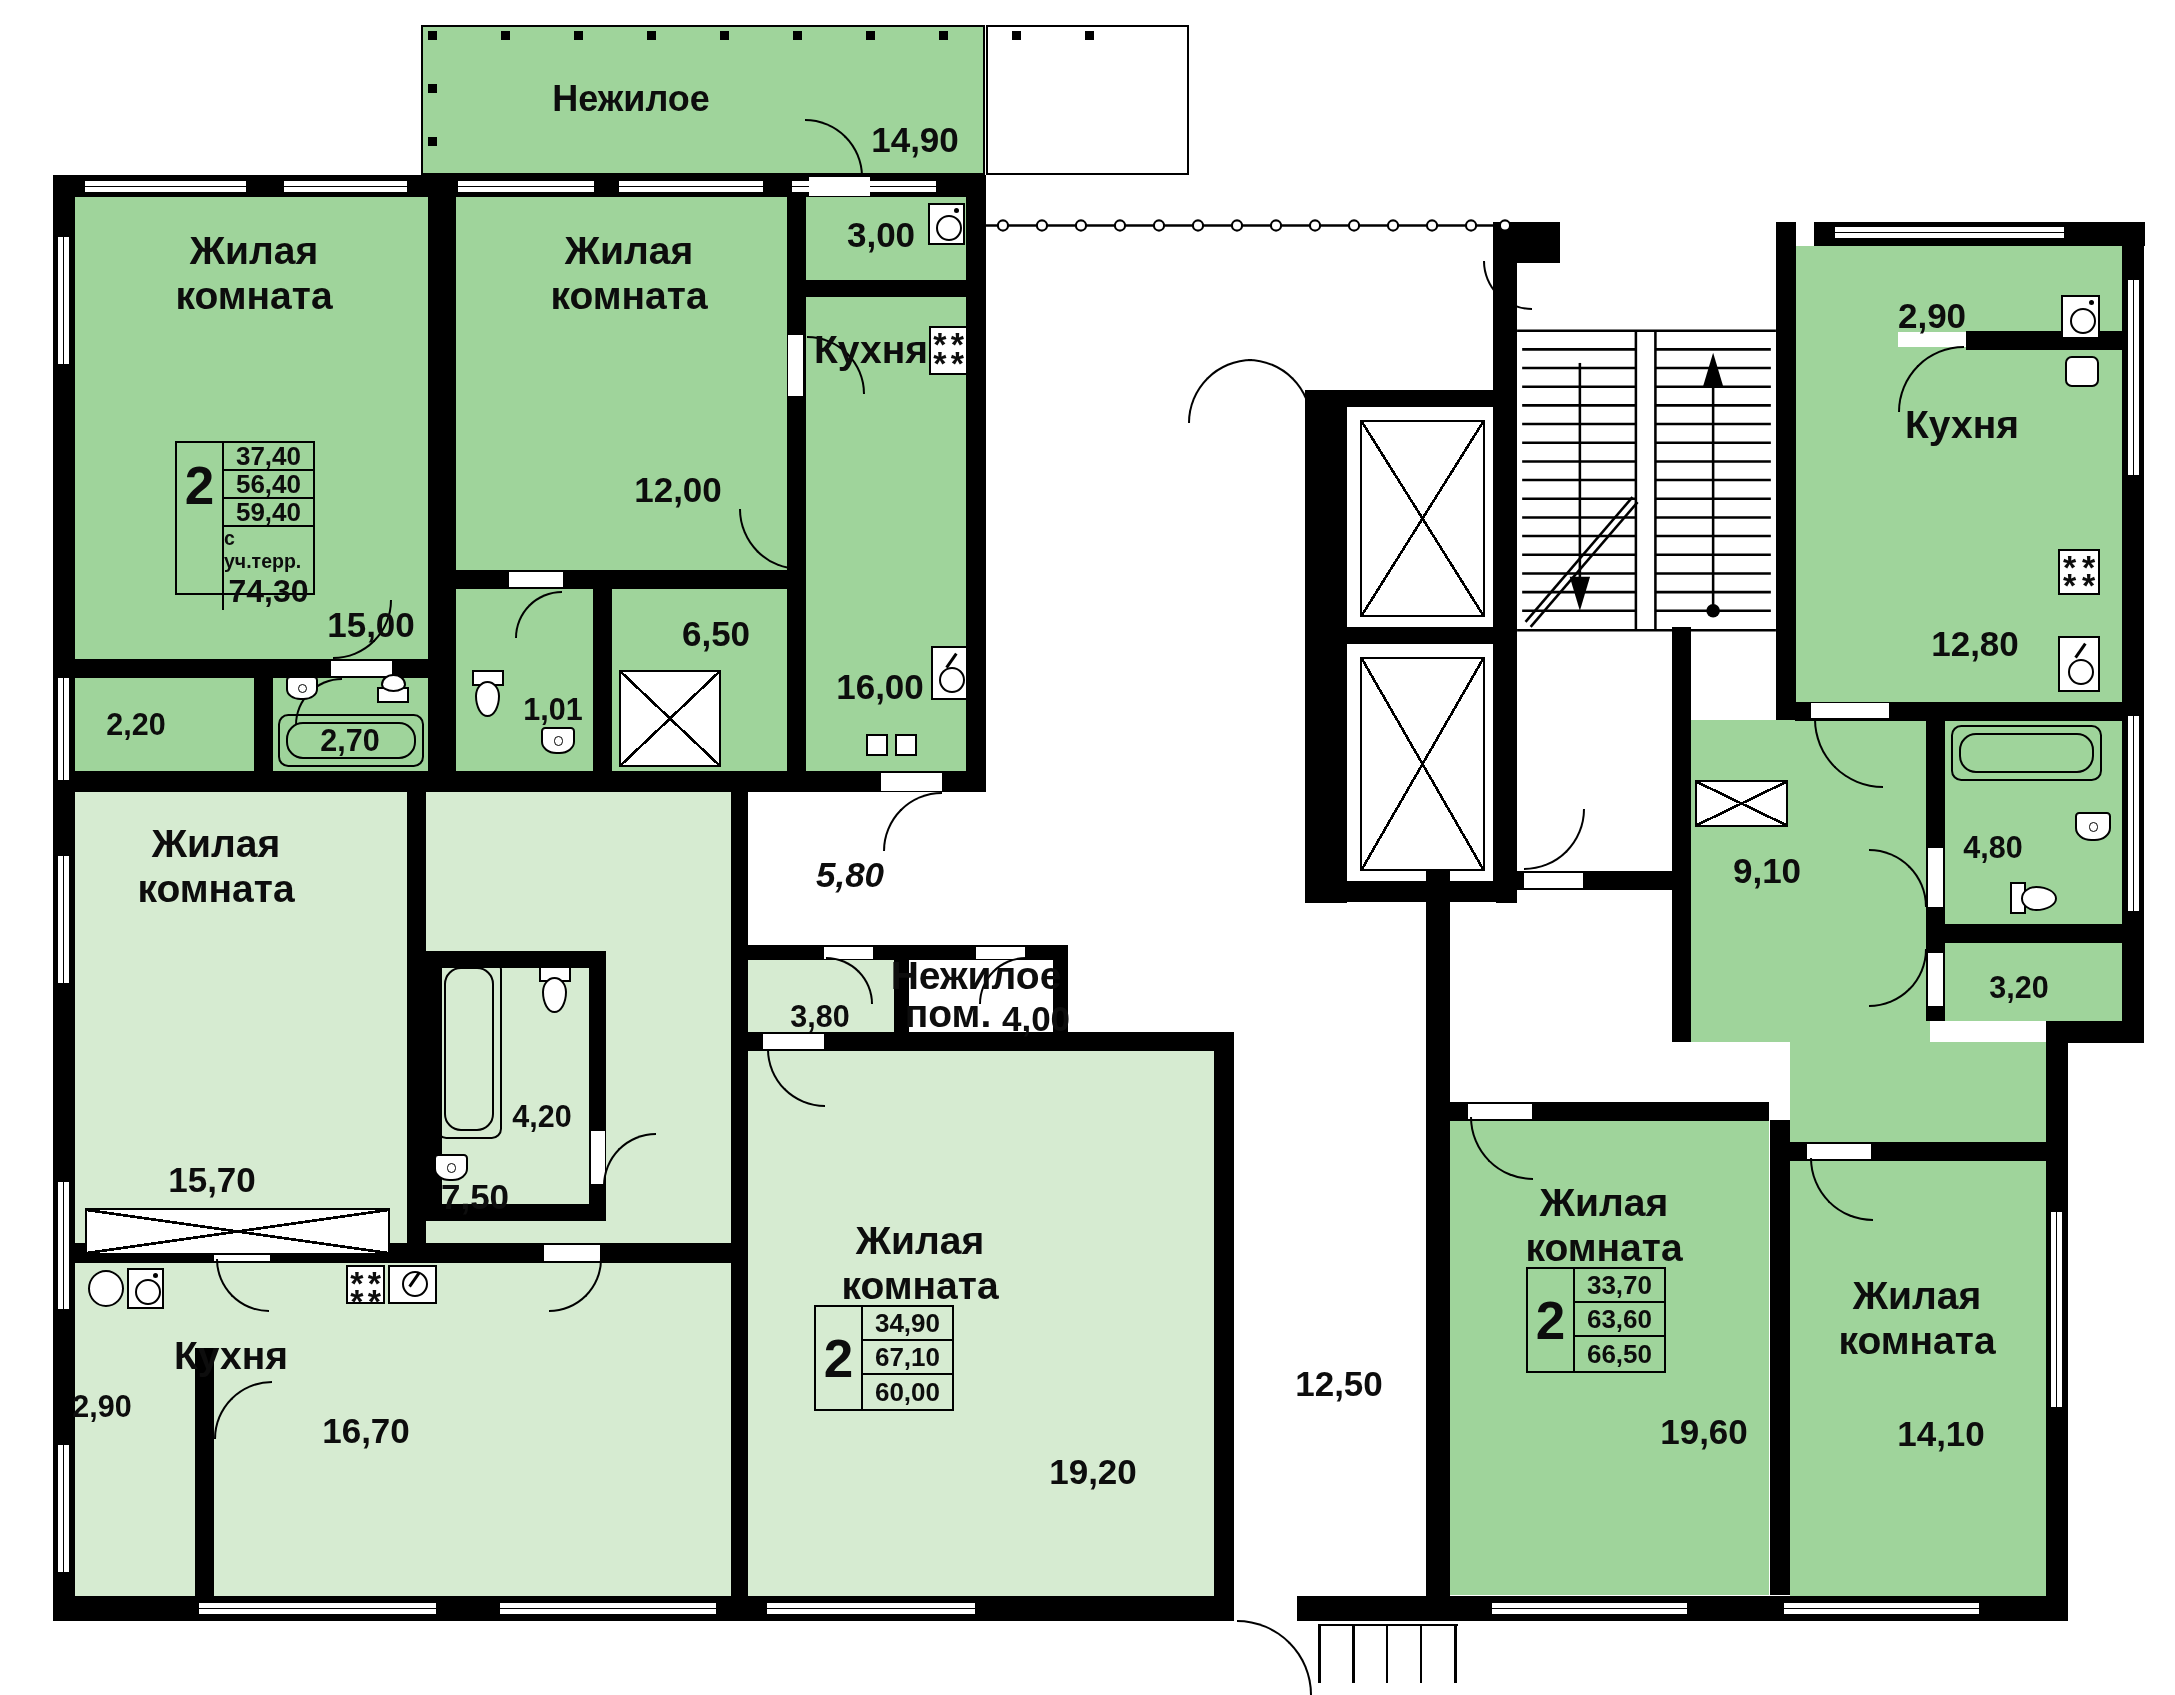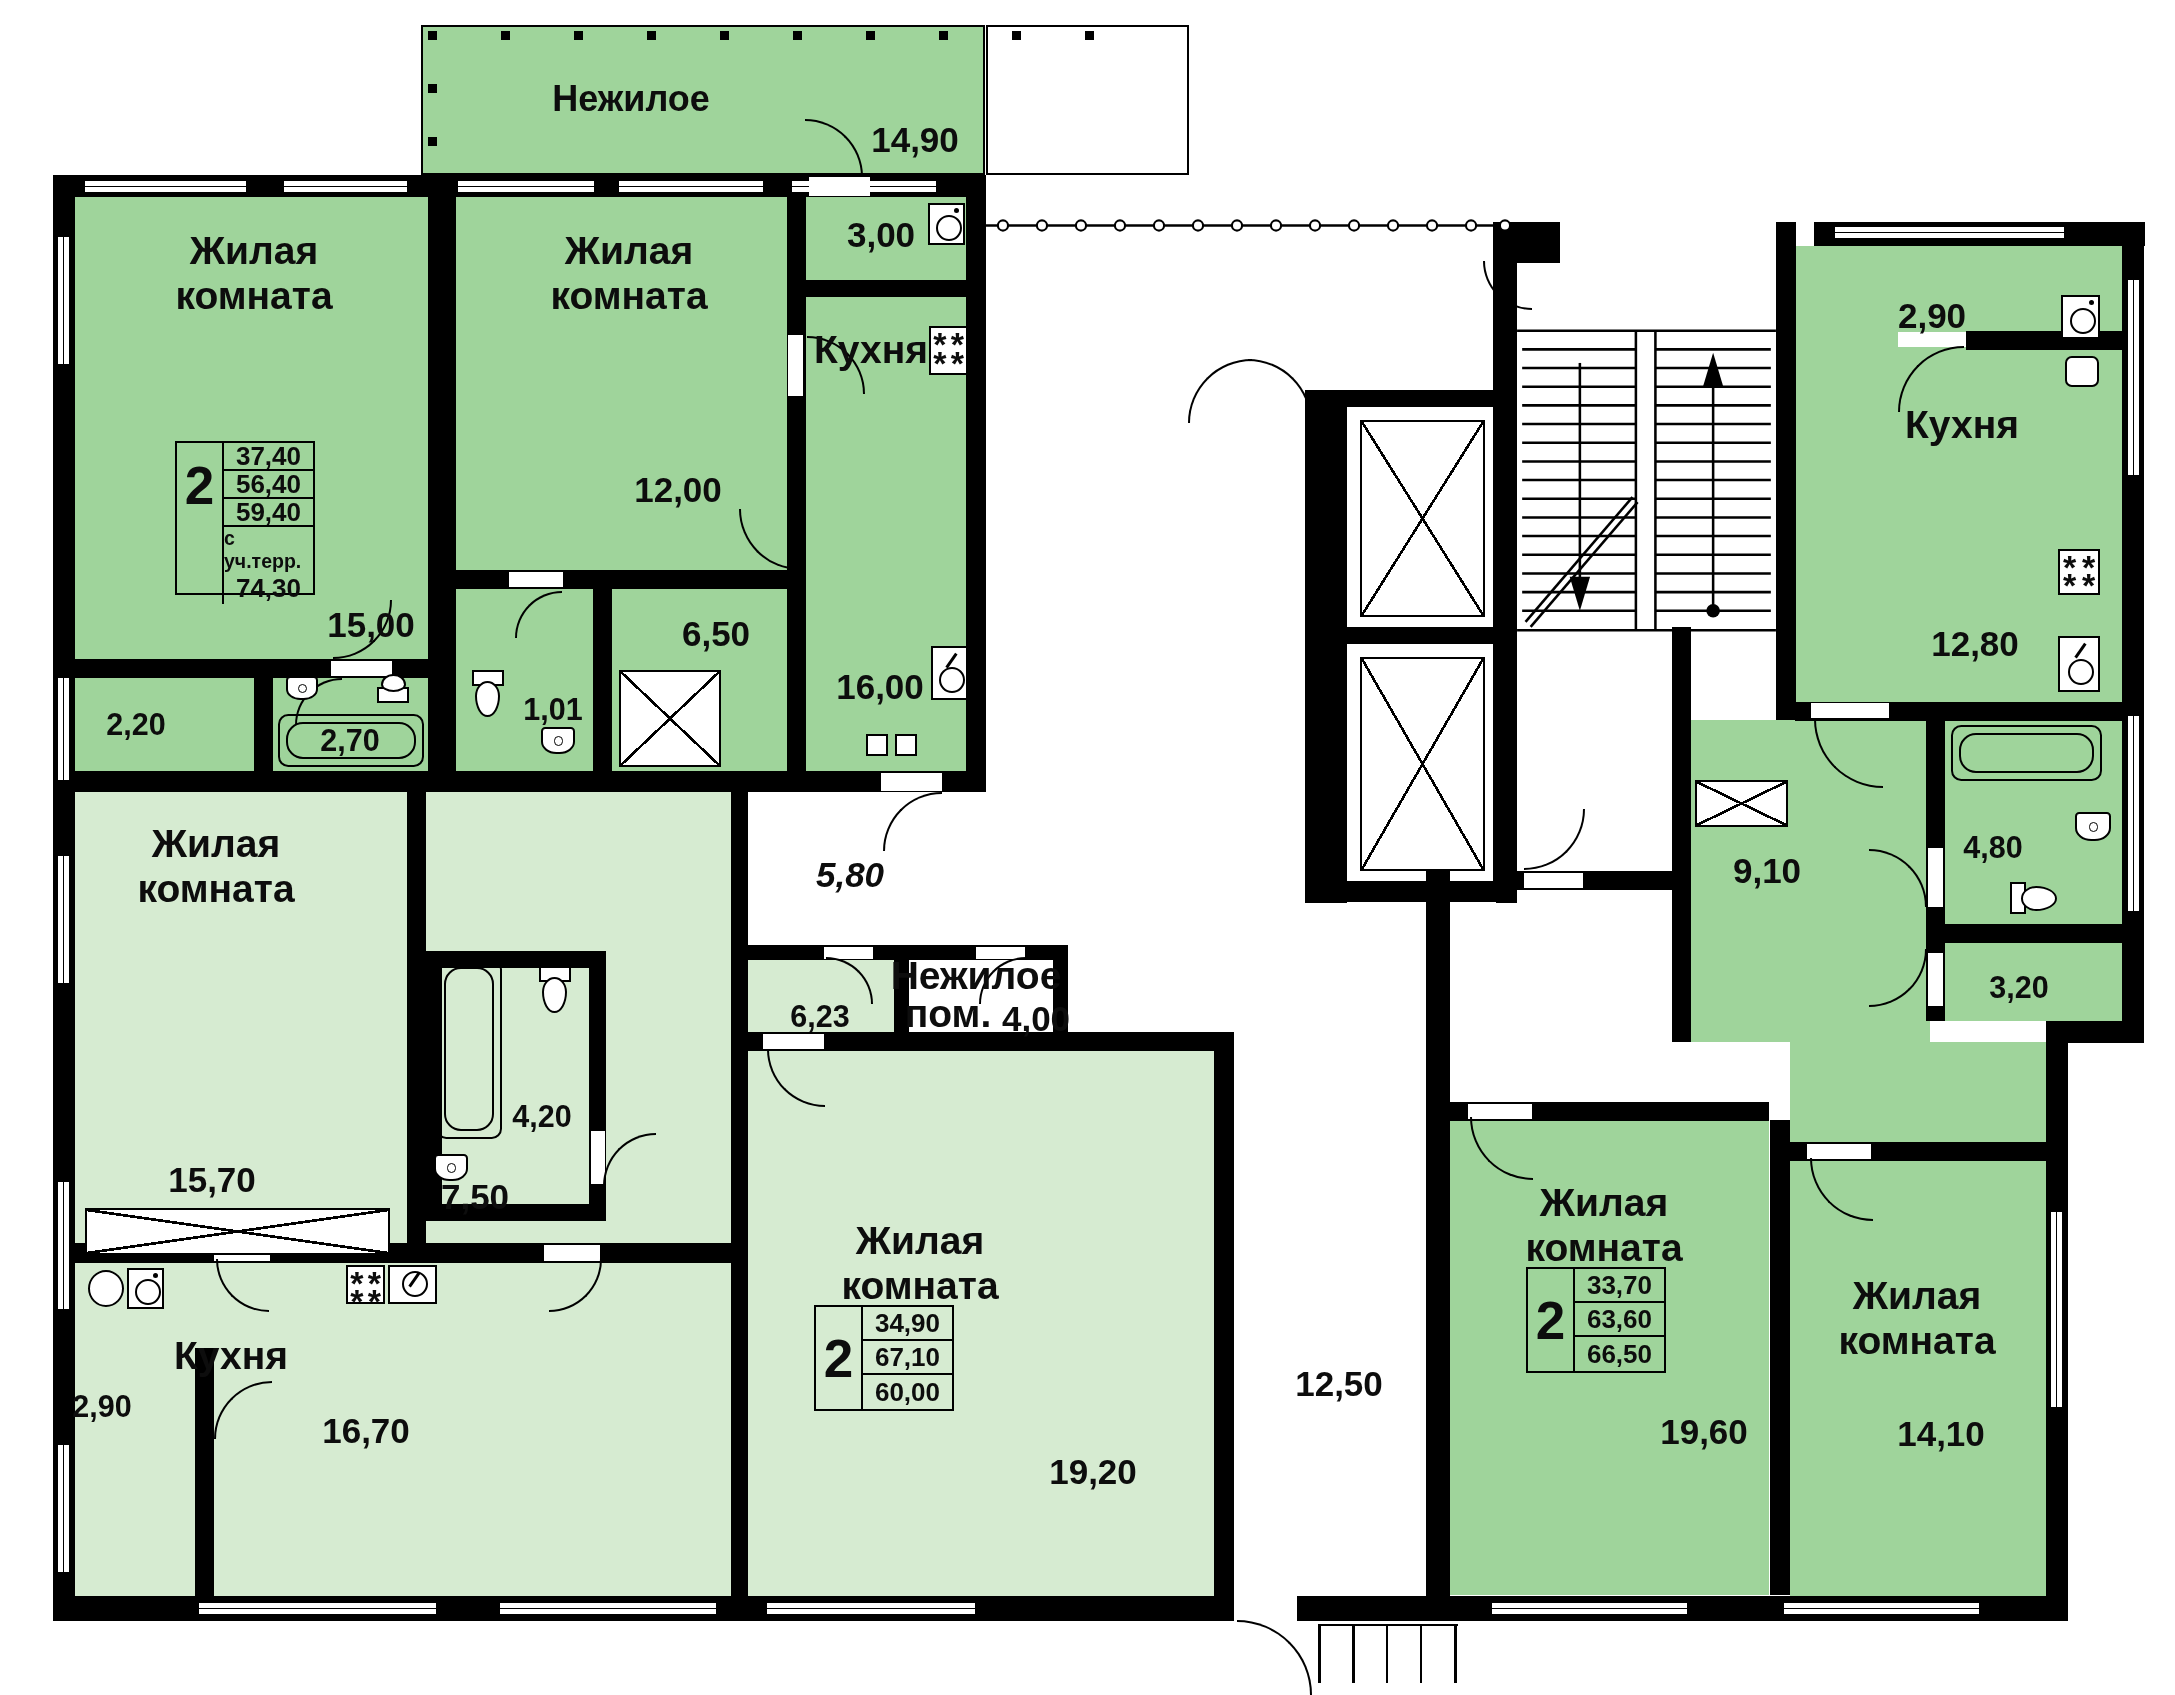--- a/index.html
+++ b/index.html
@@ -20,21 +20,21 @@
   .it{font-style:italic}
   
   .itab{position:absolute;border:2.5px solid #000;display:grid;grid-template-columns:47px 1fr;background:transparent}
   .itab .c2{grid-row:1/4;display:flex;align-items:center;justify-content:center;
             font-size:53px;font-weight:700;border-right:2.5px solid #000}
   .itab .rw{border-bottom:2.5px solid #000;display:flex;align-items:center;justify-content:center;
             font-size:26px;font-weight:700}
   .itab .rw:last-child{border-bottom:none}
   .itab .emp{border-right:2.5px solid #000}
   .itab .ter{display:flex;flex-direction:column;align-items:center;justify-content:center;font-weight:700}
-  .itab .ter .s{font-size:19.5px}.itab .ter .b{font-size:26px}
+  .itab .ter .s{font-size:19.5px}.itab .ter .b{font-size:32px}
   
   .winh{position:absolute;height:15.3px;background:#fff;border-top:2.1px solid #000;border-bottom:2.1px solid #000}
   .winh:after{content:"";position:absolute;left:0;right:0;top:50%;margin-top:-0.8px;border-top:1.7px solid #000}
   .winv{position:absolute;width:15.3px;background:#fff;border-left:2.1px solid #000;border-right:2.1px solid #000}
   .winv:after{content:"";position:absolute;top:0;bottom:0;left:50%;margin-left:-0.8px;border-left:1.7px solid #000}
   
   .xfill{background-image:
     linear-gradient(to top right,transparent calc(50% - 1.3px),#000 calc(50% - 1.3px),#000 calc(50% + 1.3px),transparent calc(50% + 1.3px)),
     linear-gradient(to bottom right,transparent calc(50% - 1.3px),#000 calc(50% - 1.3px),#000 calc(50% + 1.3px),transparent calc(50% + 1.3px))}
   
@@ -324,21 +324,21 @@
   <div class="lbl area it" style="left:850px;top:875px">5,80</div>
   <div class="lbl area" style="left:1339px;top:1384px">12,50</div>
   <div class="lbl rname" style="left:976px;top:976px">Нежилое</div>
   <div class="lbl rname" style="left:948px;top:1014px">пом.</div>
   <div class="lbl area" style="left:1036px;top:1019px">4,00</div>
 
   <div class="lbl rname" style="left:216px;top:866px;width:195px">Жилая комната</div>
   <div class="lbl area" style="left:212px;top:1180px">15,70</div>
   <div class="lbl mid" style="left:542px;top:1117px">4,20</div>
   <div class="lbl area" style="left:475px;top:1197px">7,50</div>
-  <div class="lbl mid" style="left:820px;top:1017px">6,23</div>
+  <div class="lbl mid" style="left:820px;top:1017px">3,80</div>
   <div class="lbl rname" style="left:231px;top:1356px">Кухня</div>
   <div class="lbl area" style="left:366px;top:1431px">16,70</div>
   <div class="lbl mid" style="left:102px;top:1407px">2,90</div>
   <div class="lbl rname" style="left:920px;top:1263px;width:203px">Жилая комната</div>
   <div class="lbl area" style="left:1093px;top:1472px">19,20</div>
   <div class="itab" style="left:814px;top:1305px;width:140px;height:106px;grid-template-rows:1fr 1fr 1fr">
     <div class="c2">2</div>
     <div class="rw">34,90</div>
     <div class="rw">67,10</div>
     <div class="rw">60,00</div>

